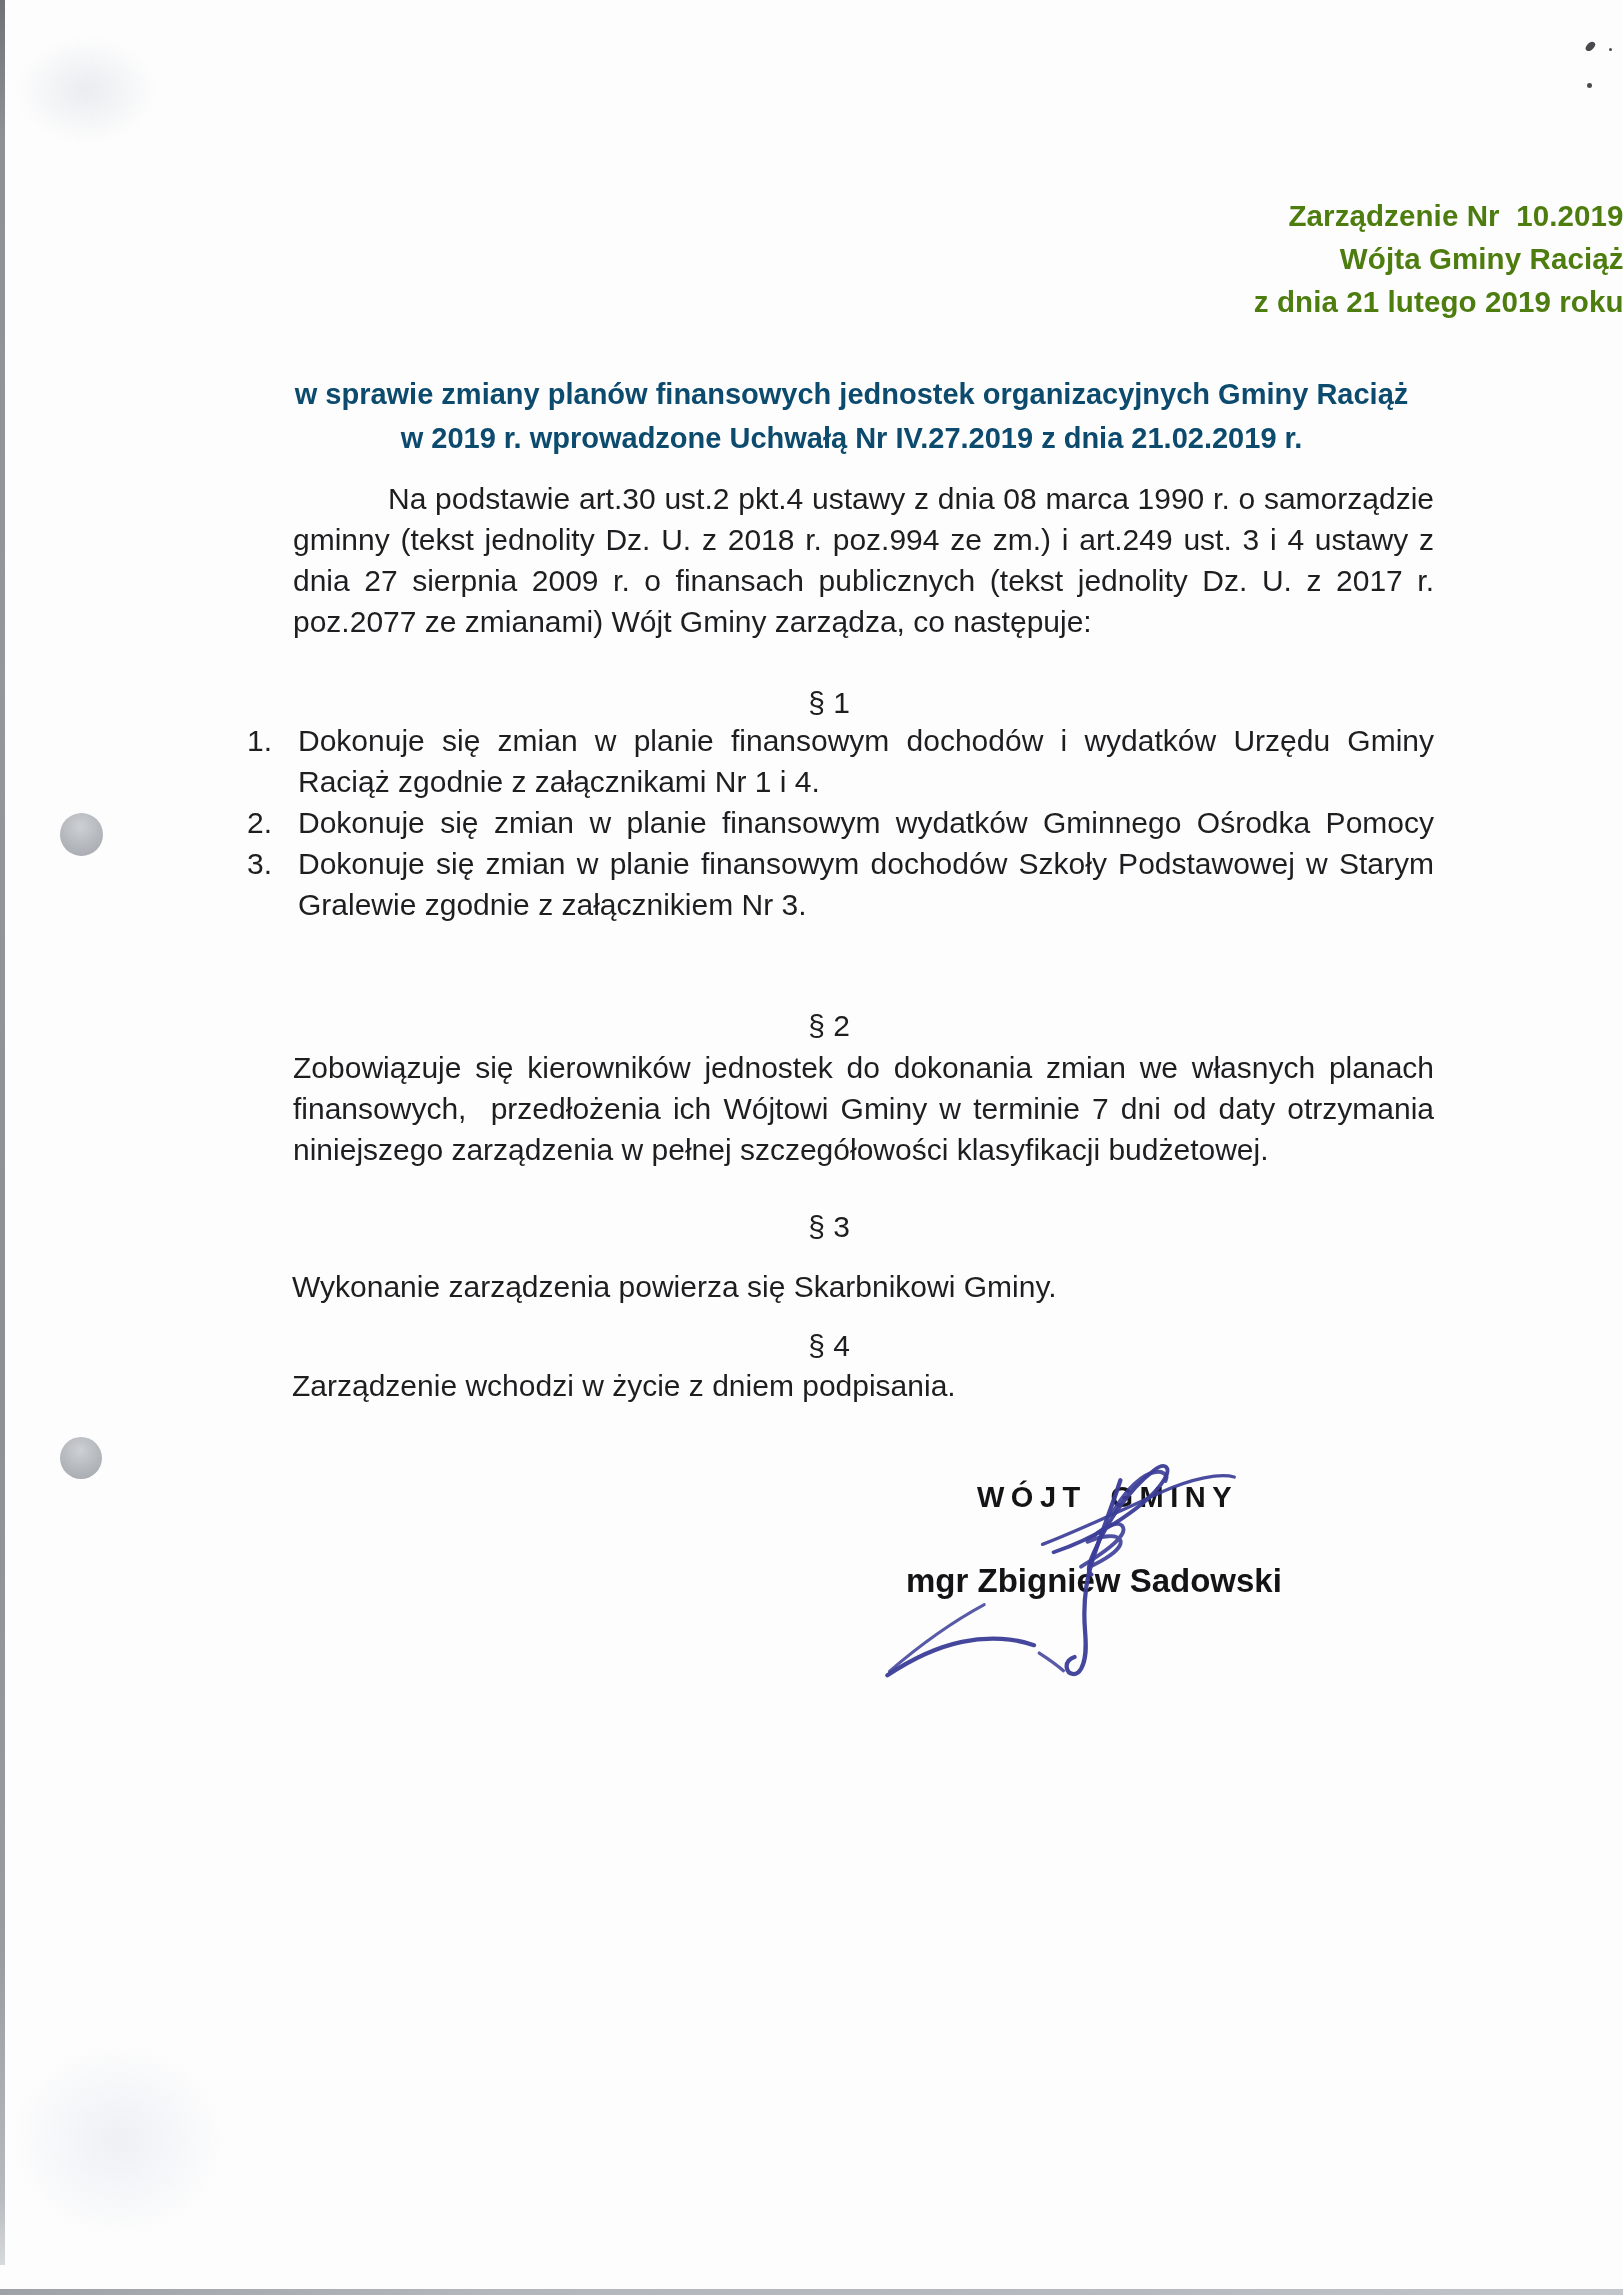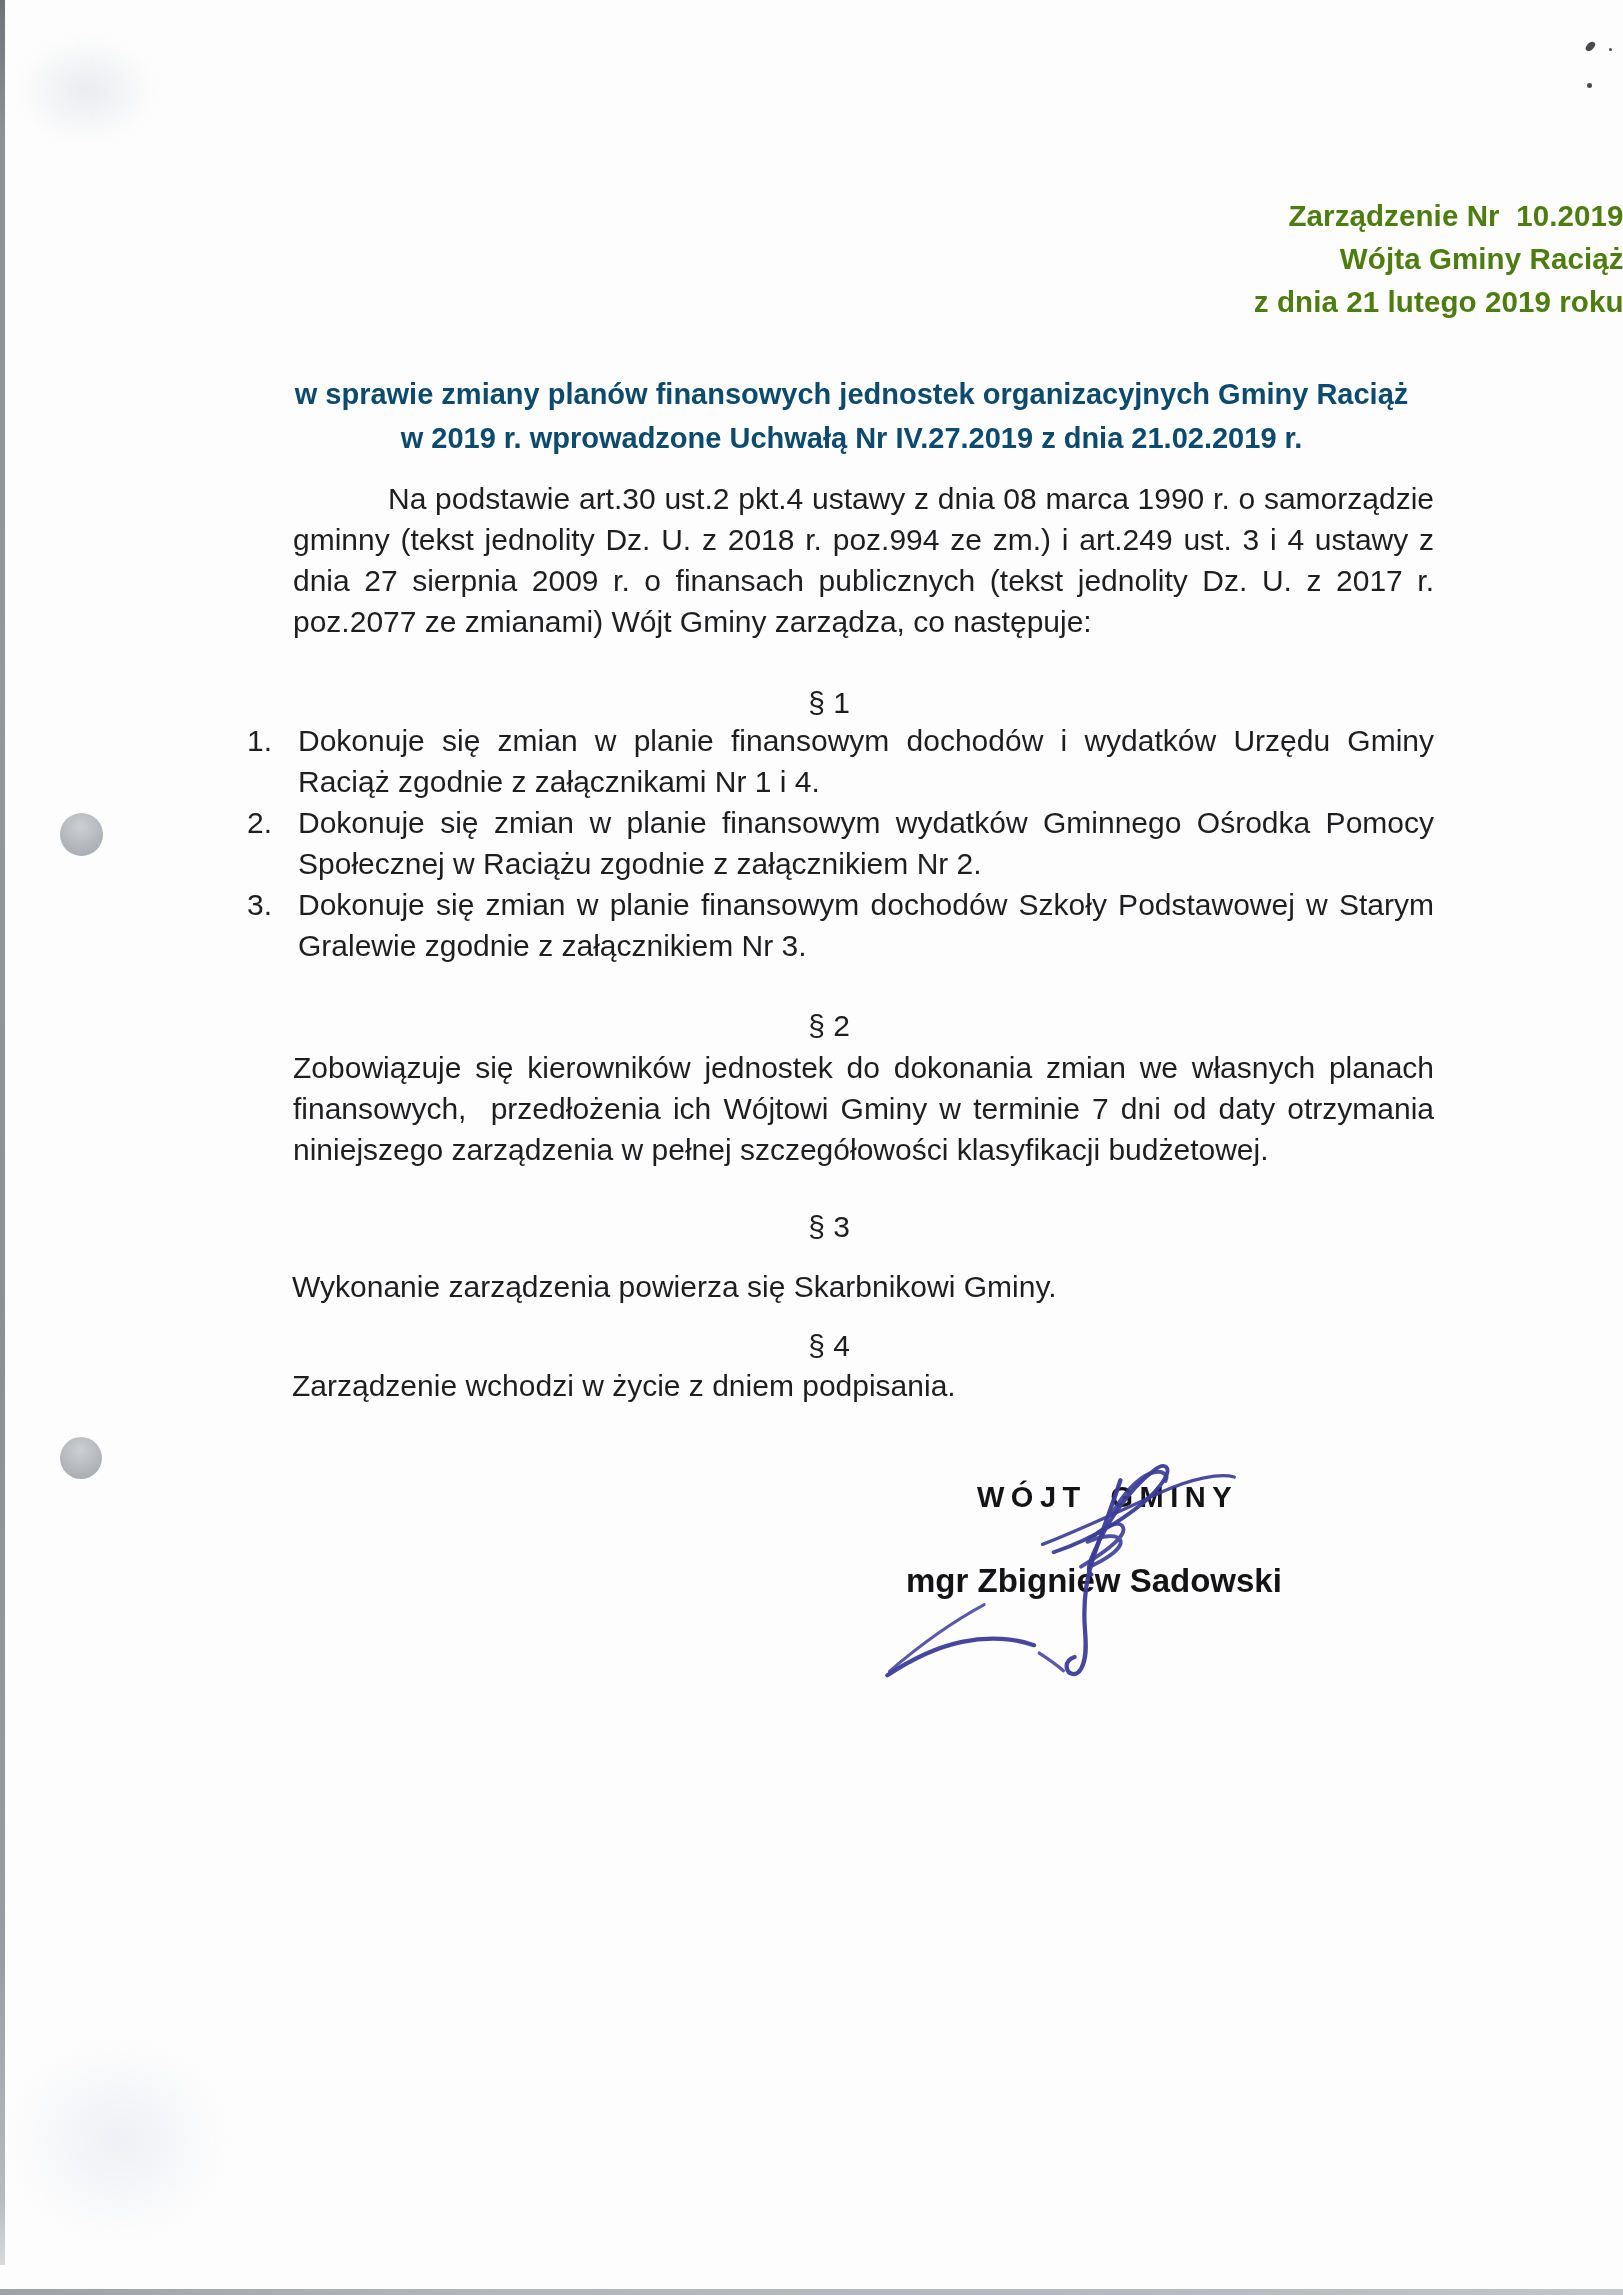--- a/index.html
+++ b/index.html
@@ -105,21 +105,20 @@
       <span class="num">1.</span>
       <div class="li-lines">
         <div class="ln ln-j">Dokonuje się zmian w planie finansowym dochodów i wydatków Urzędu Gminy</div>
         <div class="ln ln-l">Raciąż zgodnie z załącznikami Nr 1 i 4.</div>
       </div>
     </div>
     <div class="li">
       <span class="num">2.</span>
       <div class="li-lines">
         <div class="ln ln-j">Dokonuje się zmian w planie finansowym wydatków Gminnego Ośrodka Pomocy</div>
-        <div class="ln ln-l">Społecznej w Raciążu zgodnie z załącznikiem Nr 2.</div>
       </div>
     </div>
     <div class="li">
       <span class="num">3.</span>
       <div class="li-lines">
         <div class="ln ln-j">Dokonuje się zmian w planie finansowym dochodów Szkoły Podstawowej w Starym</div>
         <div class="ln ln-l">Gralewie zgodnie z załącznikiem Nr 3.</div>
       </div>
     </div>
   </div>

